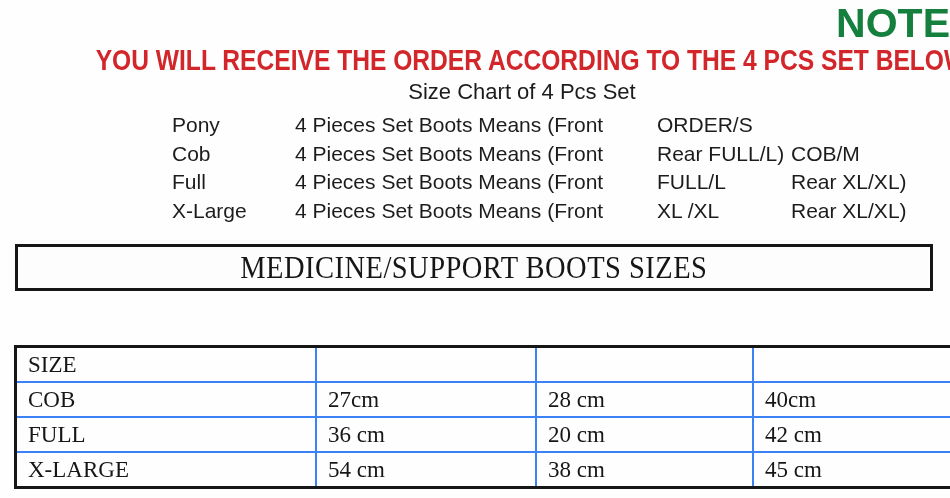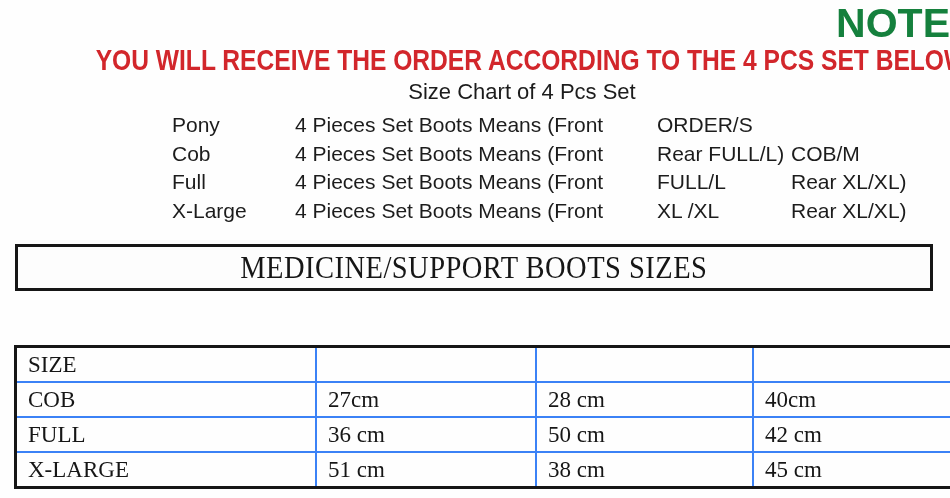--- a/index.html
+++ b/index.html
@@ -161,25 +161,25 @@
       </tr>
       <tr>
         <td class="col-size">COB</td>
         <td class="col-a">27cm</td>
         <td class="col-b">28 cm</td>
         <td class="col-c">40cm</td>
       </tr>
       <tr>
         <td class="col-size">FULL</td>
         <td class="col-a">36 cm</td>
-        <td class="col-b">50 cm</td>
+        <td class="col-b">20 cm</td>
         <td class="col-c">42 cm</td>
       </tr>
       <tr>
         <td class="col-size">X-LARGE</td>
-        <td class="col-a">51 cm</td>
+        <td class="col-a">54 cm</td>
         <td class="col-b">38 cm</td>
         <td class="col-c">45 cm</td>
       </tr>
     </tbody>
   </table>
 
 </div>
 
 </body></html>

